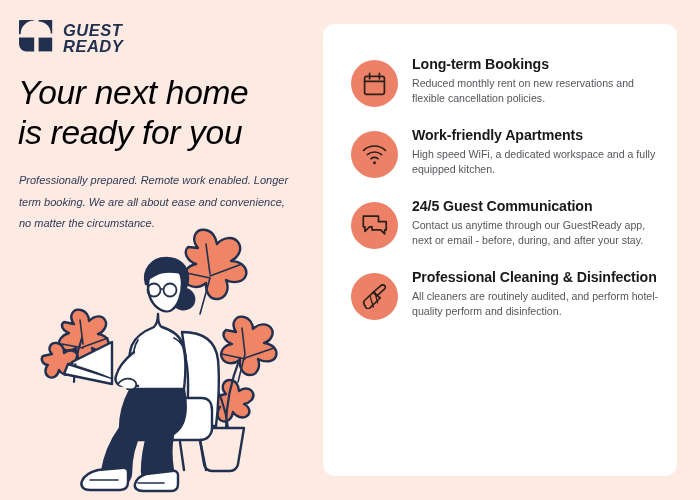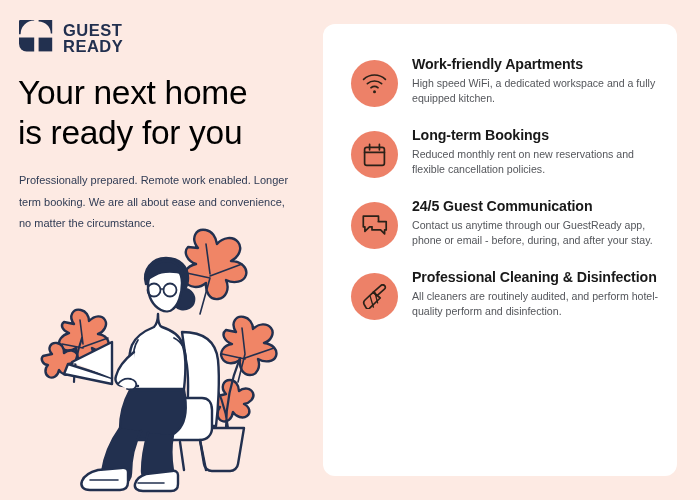--- a/index.html
+++ b/index.html
@@ -20,20 +20,21 @@
     height: 500px;
     background: #FDEAE3;
   }
 
   
   #left-column {
     position: absolute;
     left: 0; top: 0;
     width: 318px;
     height: 500px;
+    font-style: italic;
   }
   #brand-logo {
     position: absolute;
     left: 19px;
     top: 20px;
     display: flex;
     align-items: center;
     gap: 10px;
   }
   #brand-mark { display: block; }
@@ -224,64 +225,64 @@
           </g>
         </g>
       </svg>
     </div>
   </div>
 
   <div id="feature-card">
 
     <div class="feature-row">
       <div class="feature-icon-circle">
+        <svg width="23" height="24" viewBox="0 0 23 24" aria-hidden="true">
+          <g fill="none" stroke="#2B2118" stroke-width="1.7" stroke-linecap="round" stroke-linejoin="round">
+            <rect x="1.6" y="4.4" width="19.8" height="18" rx="2.2"></rect>
+            <path d="M1.6 9.4 h19.8"></path>
+            <path d="M6.6 1.4 v5.4 M16.4 1.4 v5.4"></path>
+          </g>
+        </svg>
+      </div>
+      <div class="feature-text">
+        <p class="feature-title">Long-term Bookings</p>
+        <p class="feature-desc">Reduced monthly rent on new reservations and flexible cancellation policies.</p>
+      </div>
+    </div>
+
+    <div class="feature-row">
+      <div class="feature-icon-circle">
         <svg width="25" height="21" viewBox="0 0 25 21" aria-hidden="true">
           <g fill="none" stroke="#2B2118" stroke-width="1.7" stroke-linecap="round">
             <path d="M1.6 6.3 A16 16 0 0 1 23.4 6.3"></path>
             <path d="M5.4 10.6 A11 11 0 0 1 19.6 10.6"></path>
             <path d="M9.0 14.7 A6 6 0 0 1 16.0 14.7"></path>
           </g>
           <circle cx="12.5" cy="18.8" r="1.5" fill="#2B2118"></circle>
         </svg>
       </div>
       <div class="feature-text">
         <p class="feature-title">Work-friendly Apartments</p>
         <p class="feature-desc">High speed WiFi, a dedicated workspace and a fully equipped kitchen.</p>
-      </div>
-    </div>
-
-    <div class="feature-row">
-      <div class="feature-icon-circle">
-        <svg width="23" height="24" viewBox="0 0 23 24" aria-hidden="true">
-          <g fill="none" stroke="#2B2118" stroke-width="1.7" stroke-linecap="round" stroke-linejoin="round">
-            <rect x="1.6" y="4.4" width="19.8" height="18" rx="2.2"></rect>
-            <path d="M1.6 9.4 h19.8"></path>
-            <path d="M6.6 1.4 v5.4 M16.4 1.4 v5.4"></path>
-          </g>
-        </svg>
-      </div>
-      <div class="feature-text">
-        <p class="feature-title">Long-term Bookings</p>
-        <p class="feature-desc">Reduced monthly rent on new reservations and flexible cancellation policies.</p>
       </div>
     </div>
 
 
     <div class="feature-row">
       <div class="feature-icon-circle">
         <svg width="26" height="23" viewBox="0 0 26 23" aria-hidden="true">
           <g fill="#ED8168" stroke="#2B2118" stroke-width="1.7" stroke-linecap="round" stroke-linejoin="round">
             <path d="M1.3 2.2 h15.2 v10.6 h-9.0 l-4.6 4.6 v-4.6 h-1.6 z"></path>
             <path d="M10.0 13.0 v2.9 h8.6 l4.0 4.0 v-4.0 h1.6 V7.6 h-7.7"></path>
           </g>
         </svg>
       </div>
       <div class="feature-text">
         <p class="feature-title">24/5 Guest Communication</p>
-        <p class="feature-desc">Contact us anytime through our GuestReady app, phone or email - before, during, and after your stay.</p>
+        <p class="feature-desc">Contact us anytime through our GuestReady app, next or email - before, during, and after your stay.</p>
       </div>
     </div>
 
     <div class="feature-row">
       <div class="feature-icon-circle">
         <svg width="26" height="25" viewBox="0 0 26 25" aria-hidden="true">
           <g fill="none" stroke="#2B2118" stroke-width="1.7" stroke-linecap="round" stroke-linejoin="round">
             <path d="M22.6 1.6 c1.0 1.1 1.0 2.6 -0.2 3.6 l-7.6 6.6 -3.4 -3.6 7.4 -6.6 c1.1 -1.0 2.7 -1.0 3.8 0 z"></path>
             <path d="M11.4 8.2 L3.0 16.0 c-1.3 1.2 -1.6 3.0 -0.8 4.5 l1.8 3.2 c0.7 1.3 2.3 1.6 3.4 0.6 L18.2 14.0 z"></path>
             <path d="M8.2 12.4 l3.2 10.8 M13.0 8.6 l2.6 10.2" stroke-width="1.3"></path>

